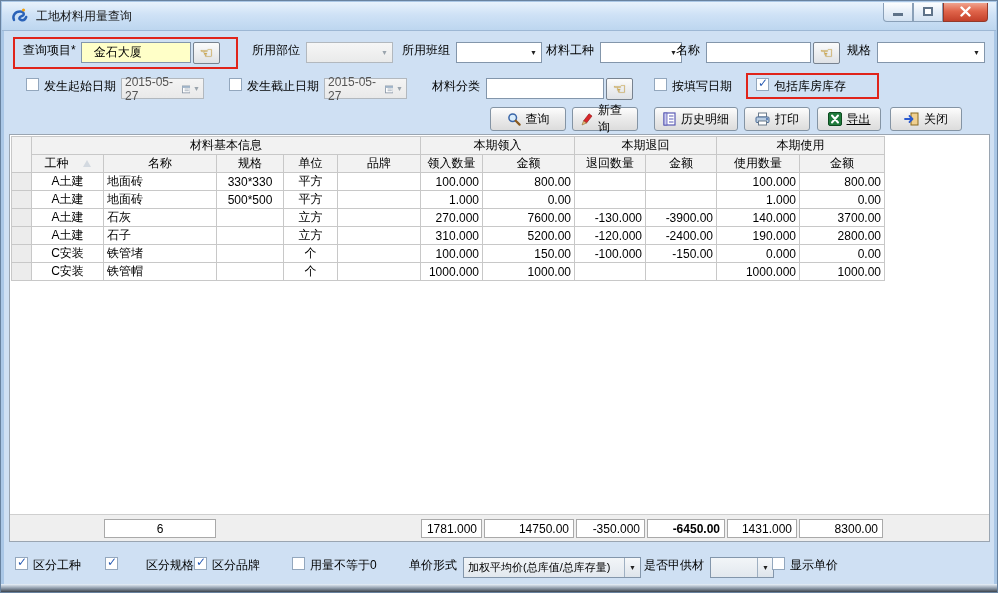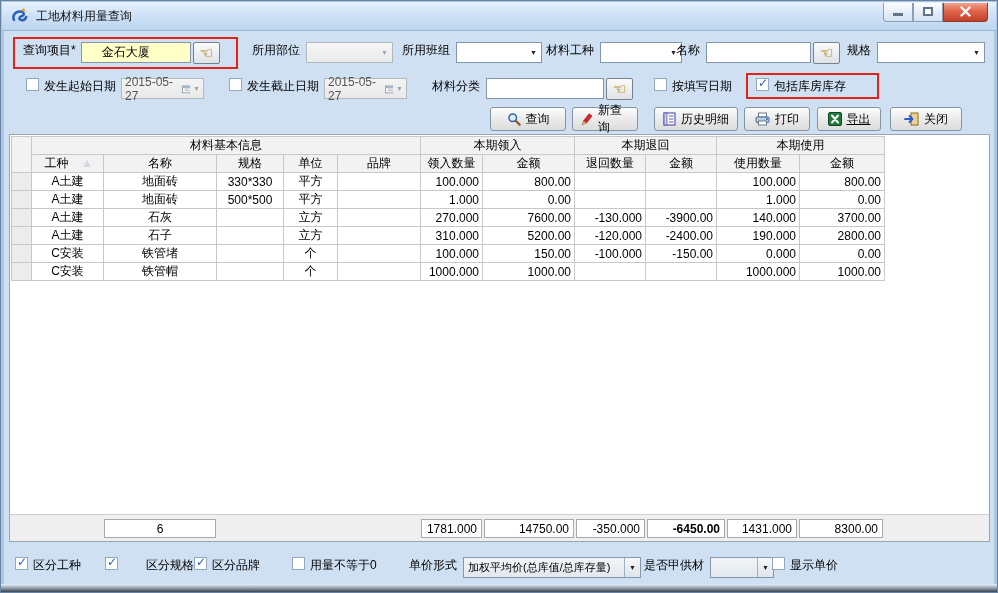--- a/index.html
+++ b/index.html
@@ -23,21 +23,21 @@
   .winbtn.close { width:45px; border-radius:0 0 4px 0;
     background:linear-gradient(#f0a38e,#e0654b 45%,#c3402a); border-color:#93392a; }
   .glyph-min { width:10px; height:3px; background:#5f7389; margin-top:6px; }
   .glyph-max { width:10px; height:9px; border:2px solid #5f7389; background:#fff; }
 
   
   .form { position:absolute; left:3px; top:30px; right:3px; height:103px; }
   .ctl { position:absolute; height:22px; display:flex; }
   .lbl { white-space:nowrap; }
   .inputbox { height:21px; background:#fff; border:1px solid #8396ab; display:flex;
-    align-items:center; padding:0 20px; overflow:hidden; white-space:nowrap; }
+    align-items:center; padding:0 12px; overflow:hidden; white-space:nowrap; }
   .yellow { background:#ffffc8; }
   .combo { height:21px; background:#fff; border:1px solid #8396ab; display:flex;
     align-items:center; padding-left:4px; overflow:hidden; white-space:nowrap; }
   .combo .arrow { margin-left:auto; width:15px; text-align:center; font-size:7px; color:#222; flex:none;}
   .combo.disabled { background:linear-gradient(#f6f6f6,#e9eaea); border-color:#b2b8be; }
   .combo.disabled .arrow { color:#9aa4ad; }
   .combo.gray { background:linear-gradient(#f2f5f8,#e2e8ee); }
   .arrowbtn { margin-left:auto; width:16px; align-self:stretch; border-left:1px solid #9fb0c2;
     background:linear-gradient(#f6f8fa,#dde4eb); display:flex; align-items:center;
     justify-content:center; font-size:7px; color:#222; flex:none;}
@@ -61,21 +61,21 @@
   .btn svg { flex:none; }
 
   
   .gridpanel { position:absolute; left:8px; top:133px; width:981px; height:408px;
     background:#fff; border:1px solid #9aa5b1; }
   table.grid { border-collapse:collapse; table-layout:fixed; margin:1px 0 0 1px; }
   table.grid th, table.grid td { border:1px solid #c8c8c8; height:17px; padding:0 3px;
     overflow:hidden; white-space:nowrap; font-weight:normal; }
   table.grid thead th { background:#f2f2f2; text-align:center; }
   td.sel { background:#ececec; }
-  .ta-c { text-align:center; } .ta-l { text-align:center; } .ta-r { text-align:right; }
+  .ta-c { text-align:center; } .ta-l { text-align:left; } .ta-r { text-align:right; }
   .sortglyph { display:inline-block; width:0; height:0; margin-left:14px;
     border-left:4px solid transparent; border-right:4px solid transparent;
     border-bottom:7px solid #d3d9e0; }
 
   .summary { position:absolute; left:0; right:0; bottom:0; height:27px; background:#efefef;
     border-top:1px solid #cfcfcf; }
   .sumbox { position:absolute; top:4px; height:19px; background:#fff; border:1px solid #a9a9a9;
     display:flex; align-items:center; justify-content:flex-end; padding:0 4px; }
   .sumbox.count { justify-content:center; }
 

